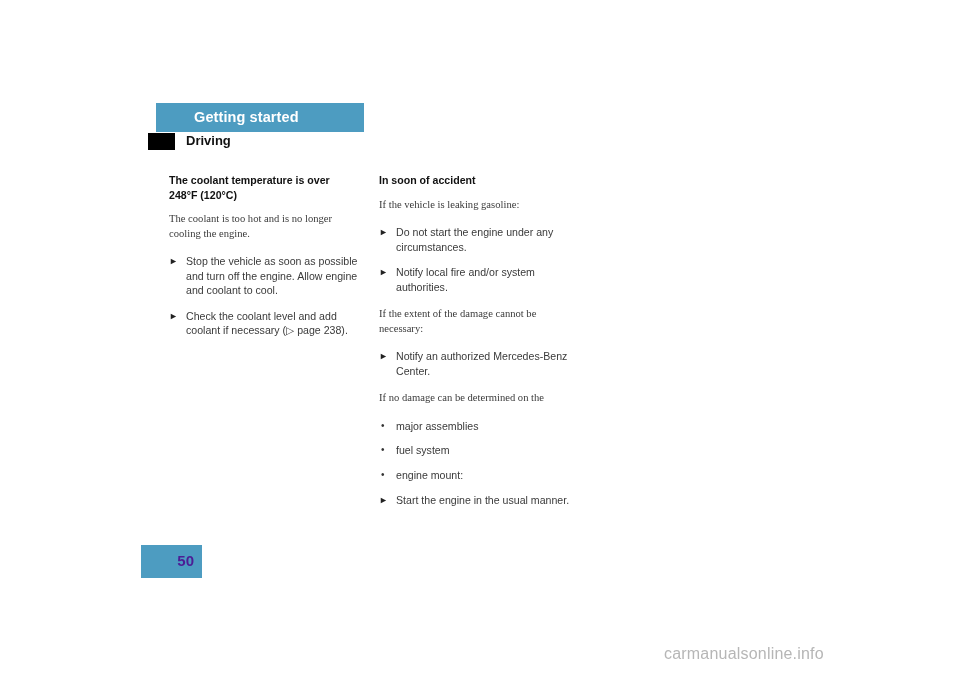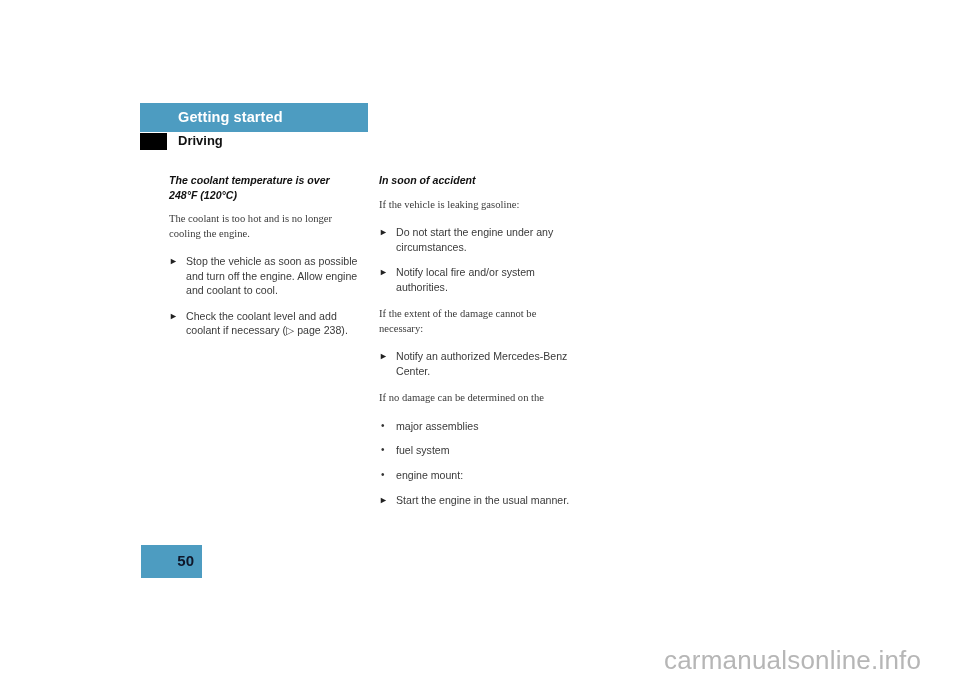--- a/index.html
+++ b/index.html
@@ -18,40 +18,40 @@
 
   .page {
     position: absolute;
     inset: 0;
     background: #ffffff;
   }
 
   
   .section-bar {
     position: absolute;
-    left: 140px;
+    left: 156px;
     top: 103px;
-    width: 228px;
+    width: 208px;
     height: 29px;
     background: #4d9cc1;
   }
   .section-bar-label {
     position: absolute;
     left: 38px;
     top: 6px;
     font-size: 14.5px;
     font-weight: bold;
     color: #ffffff;
     letter-spacing: 0.1px;
     white-space: nowrap;
   }
 
   .subhead-block {
     position: absolute;
-    left: 140px;
+    left: 148px;
     top: 133px;
     width: 228px;
     height: 17px;
     text-decoration: underline;
   }
   .subhead-marker {
     position: absolute;
     left: 0;
     top: 0;
     width: 27px;
@@ -76,21 +76,20 @@
   }
   .column-left  { left: 169px; }
   .column-right { left: 379px; }
 
   .block-heading {
     font-size: 10.6px;
     font-weight: bold;
     color: #111111;
     line-height: 14.5px;
     margin: 0 0 10px 0;
-    font-style: italic;
   }
 
   .para {
     font-size: 10.6px;
     line-height: 14.5px;
     color: #3a3a3a;
     margin: 0 0 13px 0;
     font-family: Liberation Serif, serif;
   }
 
@@ -145,29 +144,29 @@
     width: 61px;
     height: 33px;
     background: #4d9cc1;
   }
   .page-number-text {
     position: absolute;
     right: 8px;
     top: 7px;
     font-size: 15px;
     font-weight: bold;
-    color: #0f172a;
+    color: #4c1d95;
   }
 
   
   .watermark {
     position: absolute;
     left: 664px;
     top: 645px;
-    font-size: 26px;
+    font-size: 16px;
     color: #b6b6b6;
     letter-spacing: 0.2px;
     white-space: nowrap;
   }
 </style>
 </head>
 <body>
 
 <div class="page">
 

